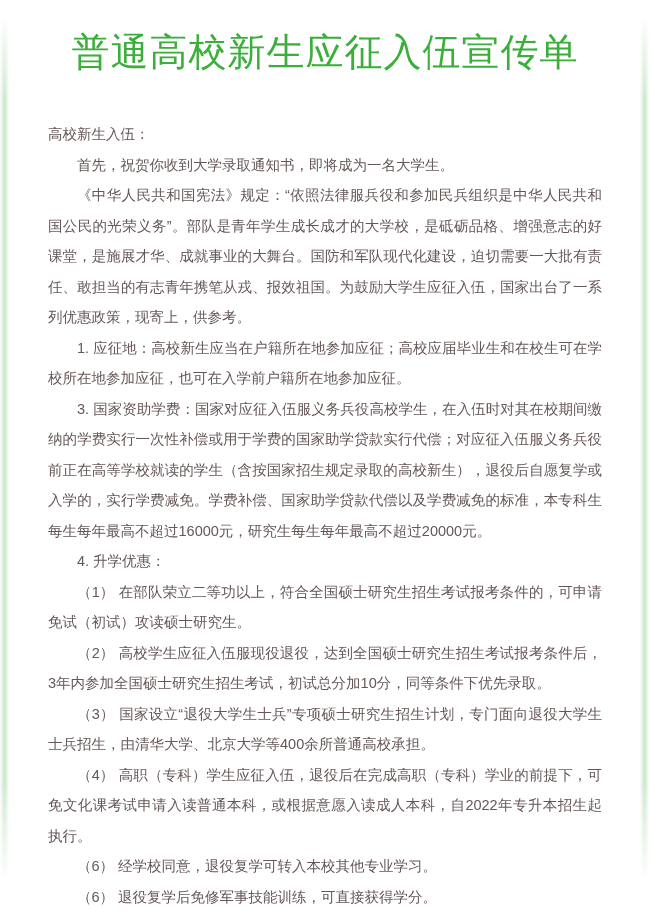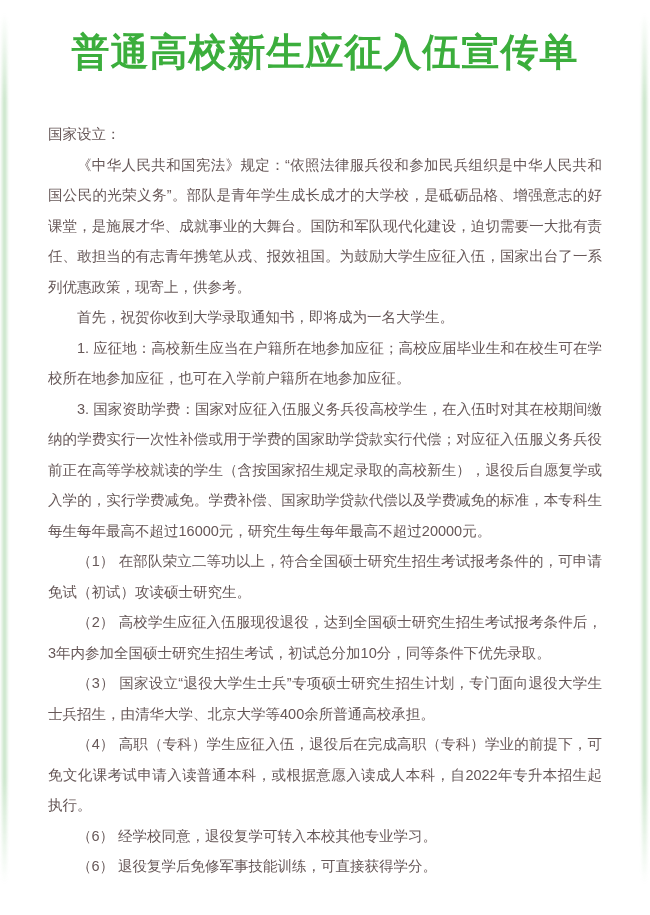--- a/index.html
+++ b/index.html
@@ -32,21 +32,21 @@
   }
   .edge-left  { left: 2px; }
   .edge-right { right: 3px; }
   .title {
     margin: 0;
     padding-top: 30px;
     height: 44px;
     line-height: 44px;
     text-align: center;
     font-family: "Liberation Serif", "DejaVu Serif", serif;
-    font-weight: 700;
+    font-weight: 400;
     font-size: 38px;
     letter-spacing: 1px;
     white-space: nowrap;
   }
   .content {
     margin: 45px 48px 0 48px;
   }
   .content p {
     margin: 0;
     font-size: 14.5px;
@@ -63,25 +63,26 @@
 </head>
 <body>
 
 <div class="page">
   <div class="edge-glow edge-left"></div>
   <div class="edge-glow edge-right"></div>
 
   <h1 class="title" style="color: rgb(59, 174, 60);">普通高校新生应征入伍宣传单</h1>
 
   <div class="content" style="color: rgb(102, 87, 87);">
-    <p class="salutation">国家设立：</p>
+    <p class="salutation">高校新生入伍：</p>
+    <p>首先，祝贺你收到大学录取通知书，即将成为一名大学生。</p>
     <p>《中华人民共和国宪法》规定：“依照法律服兵役和参加民兵组织是中华人民共和国公民的光荣义务”。部队是青年学生成长成才的大学校，是砥砺品格、增强意志的好课堂，是施展才华、成就事业的大舞台。国防和军队现代化建设，迫切需要一大批有责任、敢担当的有志青年携笔从戎、报效祖国。为鼓励大学生应征入伍，国家出台了一系列优惠政策，现寄上，供参考。</p>
-    <p>首先，祝贺你收到大学录取通知书，即将成为一名大学生。</p>
     <p>1. 应征地：高校新生应当在户籍所在地参加应征；高校应届毕业生和在校生可在学校所在地参加应征，也可在入学前户籍所在地参加应征。</p>
     <p>3. 国家资助学费：国家对应征入伍服义务兵役高校学生，在入伍时对其在校期间缴纳的学费实行一次性补偿或用于学费的国家助学贷款实行代偿；对应征入伍服义务兵役前正在高等学校就读的学生（含按国家招生规定录取的高校新生），退役后自愿复学或入学的，实行学费减免。学费补偿、国家助学贷款代偿以及学费减免的标准，本专科生每生每年最高不超过16000元，研究生每生每年最高不超过20000元。</p>
+    <p>4. 升学优惠：</p>
     <p>（1） 在部队荣立二等功以上，符合全国硕士研究生招生考试报考条件的，可申请免试（初试）攻读硕士研究生。</p>
     <p>（2） 高校学生应征入伍服现役退役，达到全国硕士研究生招生考试报考条件后，3年内参加全国硕士研究生招生考试，初试总分加10分，同等条件下优先录取。</p>
     <p>（3） 国家设立“退役大学生士兵”专项硕士研究生招生计划，专门面向退役大学生士兵招生，由清华大学、北京大学等400余所普通高校承担。</p>
     <p>（4） 高职（专科）学生应征入伍，退役后在完成高职（专科）学业的前提下，可免文化课考试申请入读普通本科，或根据意愿入读成人本科，自2022年专升本招生起执行。</p>
     <p>（6） 经学校同意，退役复学可转入本校其他专业学习。</p>
     <p>（6） 退役复学后免修军事技能训练，可直接获得学分。</p>
   </div>
 </div>
 
 </body></html>

